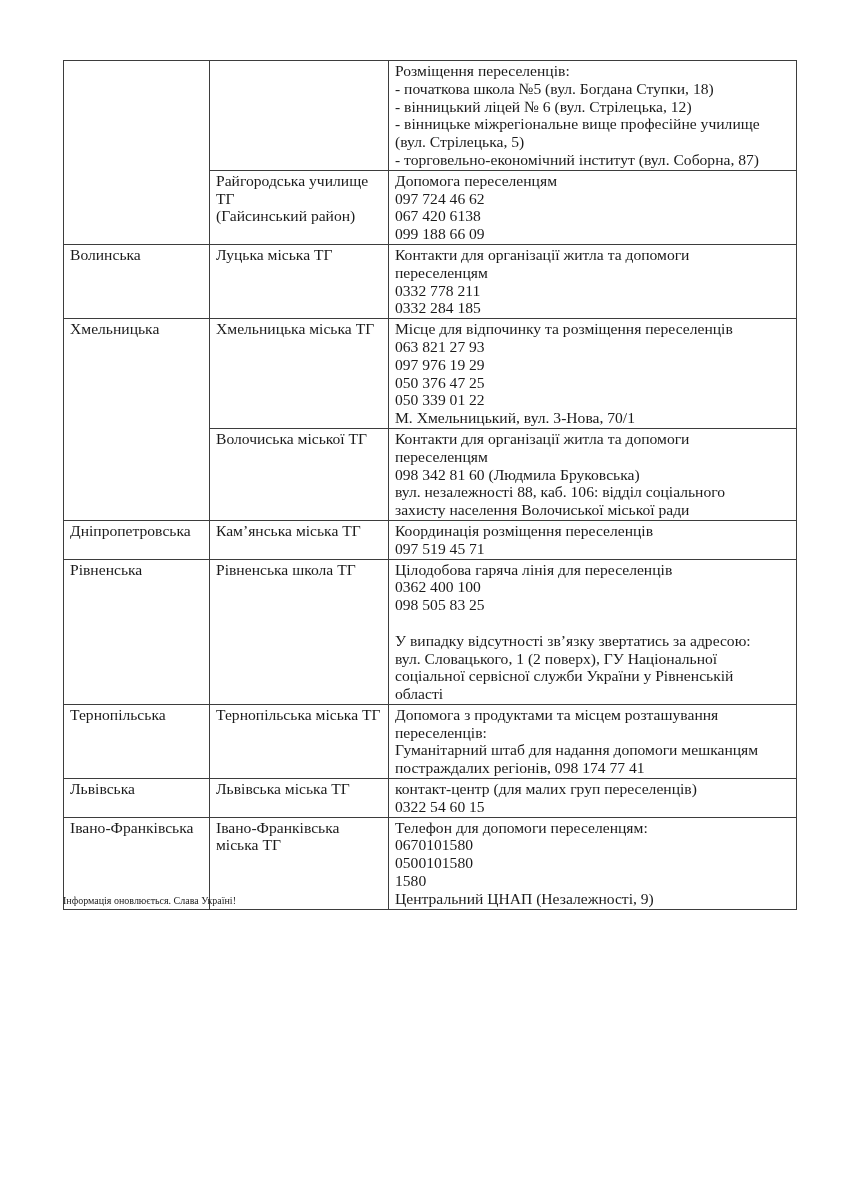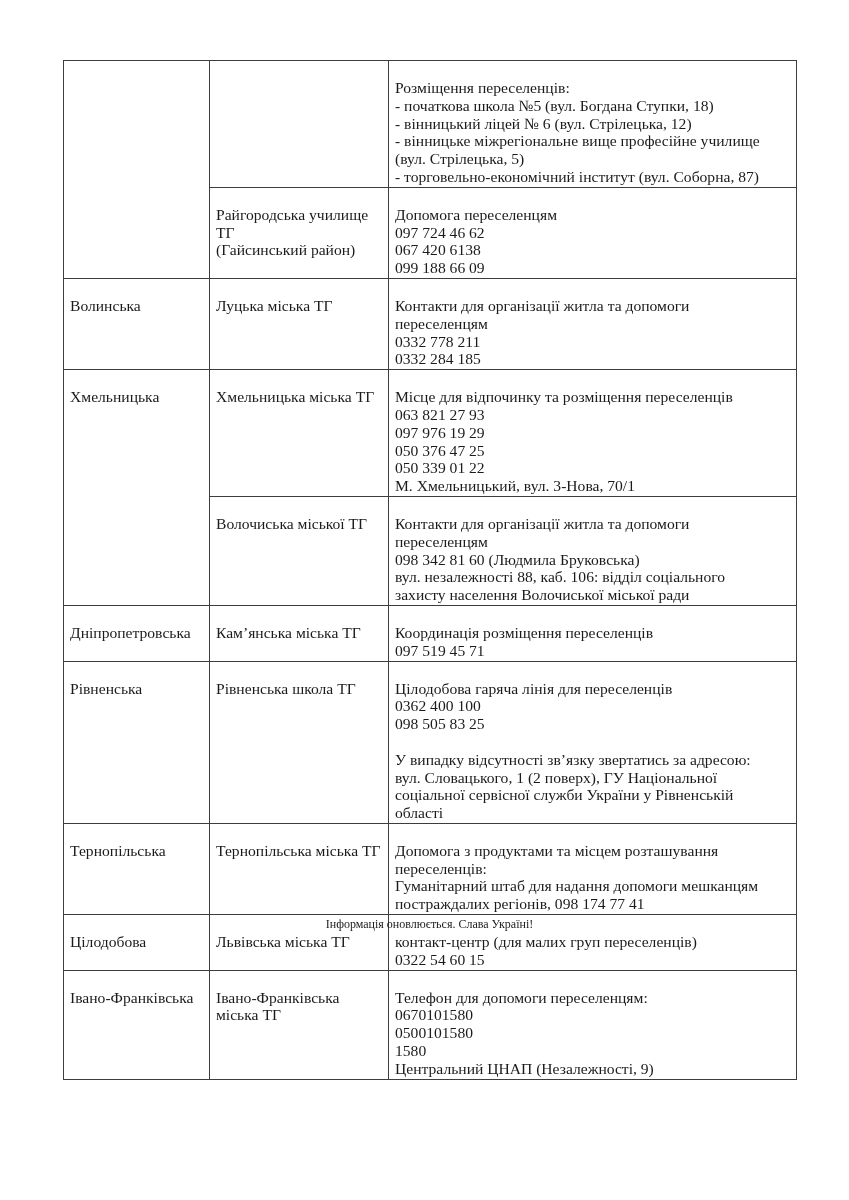--- a/index.html
+++ b/index.html
@@ -26,34 +26,33 @@
     top: 60px;
     width: 733px;
     border-collapse: collapse;
     table-layout: fixed;
     font-size: 15.6px;
     line-height: 17.8px;
   }
   .info-table td {
     border: 1px solid #3d3d3d;
     vertical-align: top;
-    padding: 18px 6px 1px 6px;
+    padding: 1px 6px 1px 6px;
     white-space: pre-line;
     overflow: hidden;
   }
   col.c1 { width: 146px; }
   col.c2 { width: 179px; }
   col.c3 { width: 408px; }
   .footer {
     position: absolute;
     left: 63px;
-    top: 916px;
+    top: 892px;
     width: 733px;
-    text-align: center;
-    font-size: 12px;
+    font-size: 10px;
     line-height: 17.8px;
   }
 </style>
 </head>
 <body>
 
 <div class="page">
 
   <table class="info-table">
     <colgroup>
@@ -126,21 +125,21 @@
       </tr>
       <tr>
         <td>Тернопільська</td>
         <td>Тернопільська міська ТГ</td>
         <td>Допомога з продуктами та місцем розташування
 переселенців:
 Гуманітарний штаб для надання допомоги мешканцям
 постраждалих регіонів, 098 174 77 41</td>
       </tr>
       <tr>
-        <td>Цілодобова</td>
+        <td>Львівська</td>
         <td>Львівська міська ТГ</td>
         <td>контакт-центр (для малих груп переселенців)
 0322 54 60 15</td>
       </tr>
       <tr>
         <td>Івано-Франківська</td>
         <td>Івано-Франківська
 міська ТГ</td>
         <td>Телефон для допомоги переселенцям:
 0670101580

